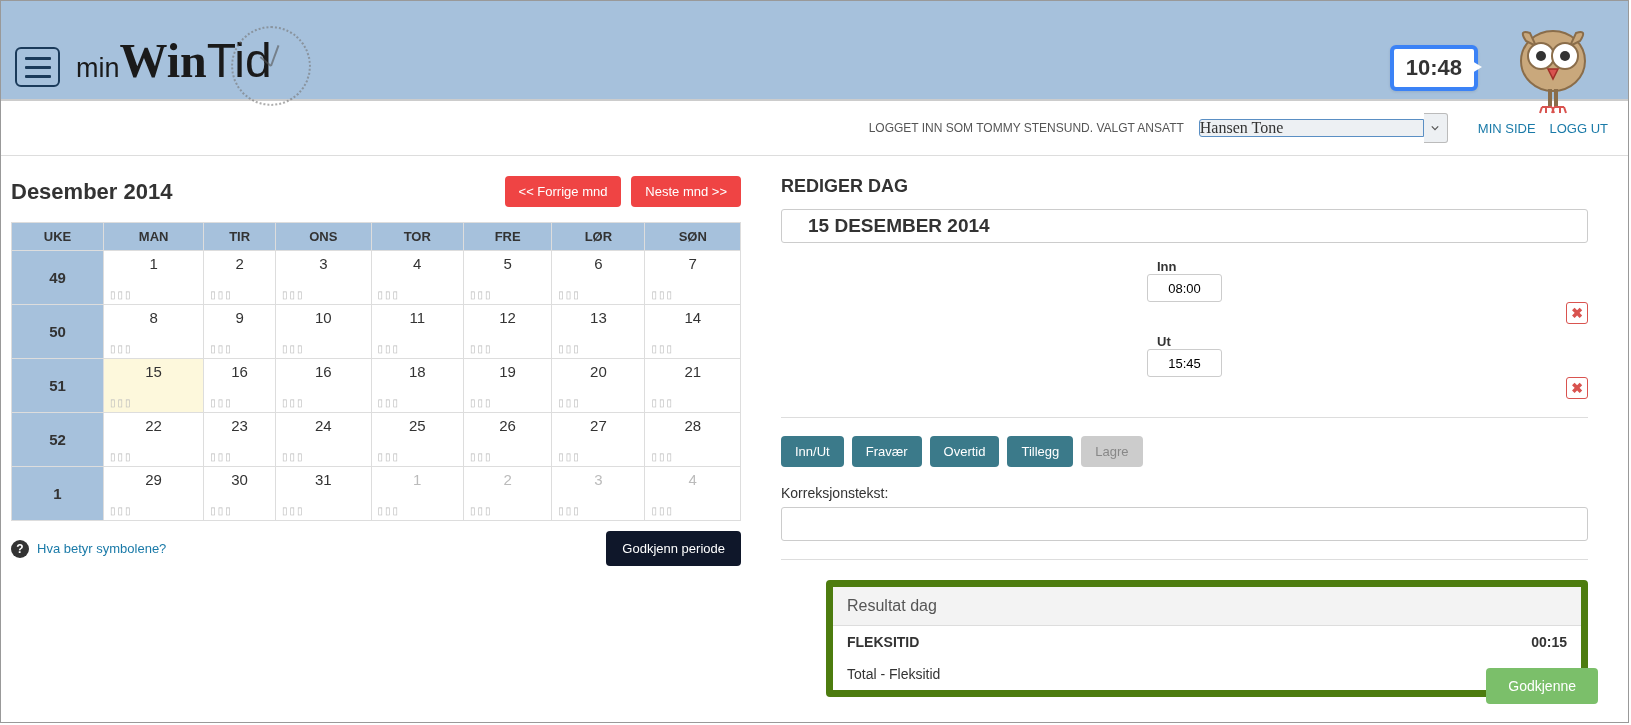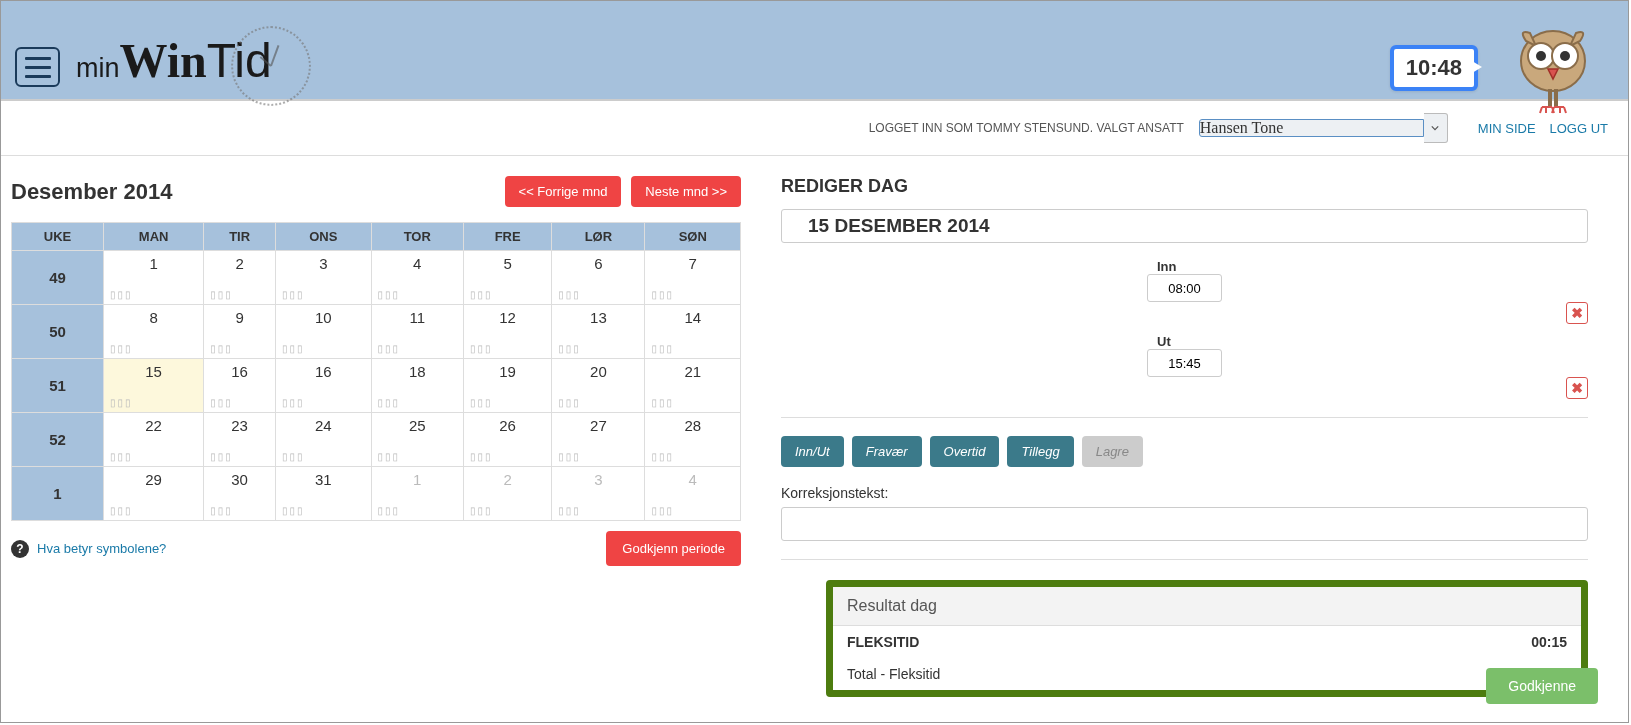--- a/index.html
+++ b/index.html
@@ -36,30 +36,30 @@
 .cal td{border:1px solid #ddd;height:54px;vertical-align:top;position:relative;}
 .cal td.wk{background:#A6C1DC;text-align:center;font-weight:700;font-size:15px;vertical-align:middle;color:#333;}
 .cal td .daynum{display:block;text-align:center;font-size:15px;margin-top:4px;color:#333;}
 .cal td .dots{position:absolute;left:6px;bottom:4px;font-size:10px;color:#bbb;letter-spacing:2px;}
 .cal td.other .daynum{color:#bbb;}
 .cal td.sel{background:#fdf8dc;}
 .legend{margin-top:10px;display:flex;align-items:center;justify-content:space-between;}
 .legend-left{display:flex;align-items:center;}
 .q-icon{width:18px;height:18px;border-radius:50%;background:#333;color:#fff;display:inline-flex;align-items:center;justify-content:center;font-size:12px;font-weight:700;margin-right:8px;}
 .legend a{color:#1a7aa8;text-decoration:none;font-size:13px;}
-.approve-btn{background:#ef4444;color:#fff;border:none;border-radius:4px;padding:10px 16px;font-size:13px;cursor:pointer;}
+.approve-btn{background:#0f172a;color:#fff;border:none;border-radius:4px;padding:10px 16px;font-size:13px;cursor:pointer;}
 .edit-title{font-size:18px;font-weight:700;margin-bottom:12px;}
 .date-bar{border:1px solid #ccc;border-radius:3px;padding:5px 26px;font-weight:700;font-size:19px;margin-bottom:16px;}
 .time-row{display:flex;align-items:center;margin-bottom:10px;flex-direction:column;}
 .time-row label{width:55px;font-size:13px;font-weight:600;}
 .time-row input{width:75px;height:28px;border:1px solid #ccc;border-radius:3px;text-align:center;font-size:13px;}
 .del-btn{margin-left:auto;width:22px;height:22px;border:1px solid #d9534f;color:#d9534f;background:#fff;border-radius:3px;display:flex;align-items:center;justify-content:center;font-weight:700;cursor:pointer;font-size:14px;}
 .hr{border:none;border-top:1px solid #ddd;margin:18px 0;}
 .action-btns{display:flex;gap:8px;margin-bottom:18px;}
-.action-btns button{background:#3b7a8a;color:#fff;border:none;border-radius:4px;padding:8px 14px;font-size:13px;cursor:pointer;font-style:italic;}
+.action-btns button{background:#3b7a8a;color:#fff;border:none;border-radius:4px;padding:8px 14px;font-size:13px;cursor:pointer;}
 .action-btns button.disabled{background:#ccc;color:#888;cursor:default;}
 .korr-label{font-size:14px;margin-bottom:6px;display:block;}
 .korr-input{width:100%;height:34px;border:1px solid #ccc;border-radius:3px;padding:0 8px;}
 .result-box{border:7px solid #4d7c0f;border-radius:4px;margin-top:20px;margin-left:45px;}
 .result-head{background:#f3f3f3;padding:10px 14px;font-size:16px;color:#555;border-bottom:1px solid #ddd;}
 .result-row{display:flex;justify-content:space-between;padding:8px 14px;font-size:14px;}
 .result-row.bold{font-weight:700;}
 .godkjenn{position:absolute;right:30px;bottom:18px;background:#7bbf6a;color:#fff;border:none;border-radius:4px;padding:10px 22px;font-size:14px;cursor:pointer;}
 </style>
 </head>

